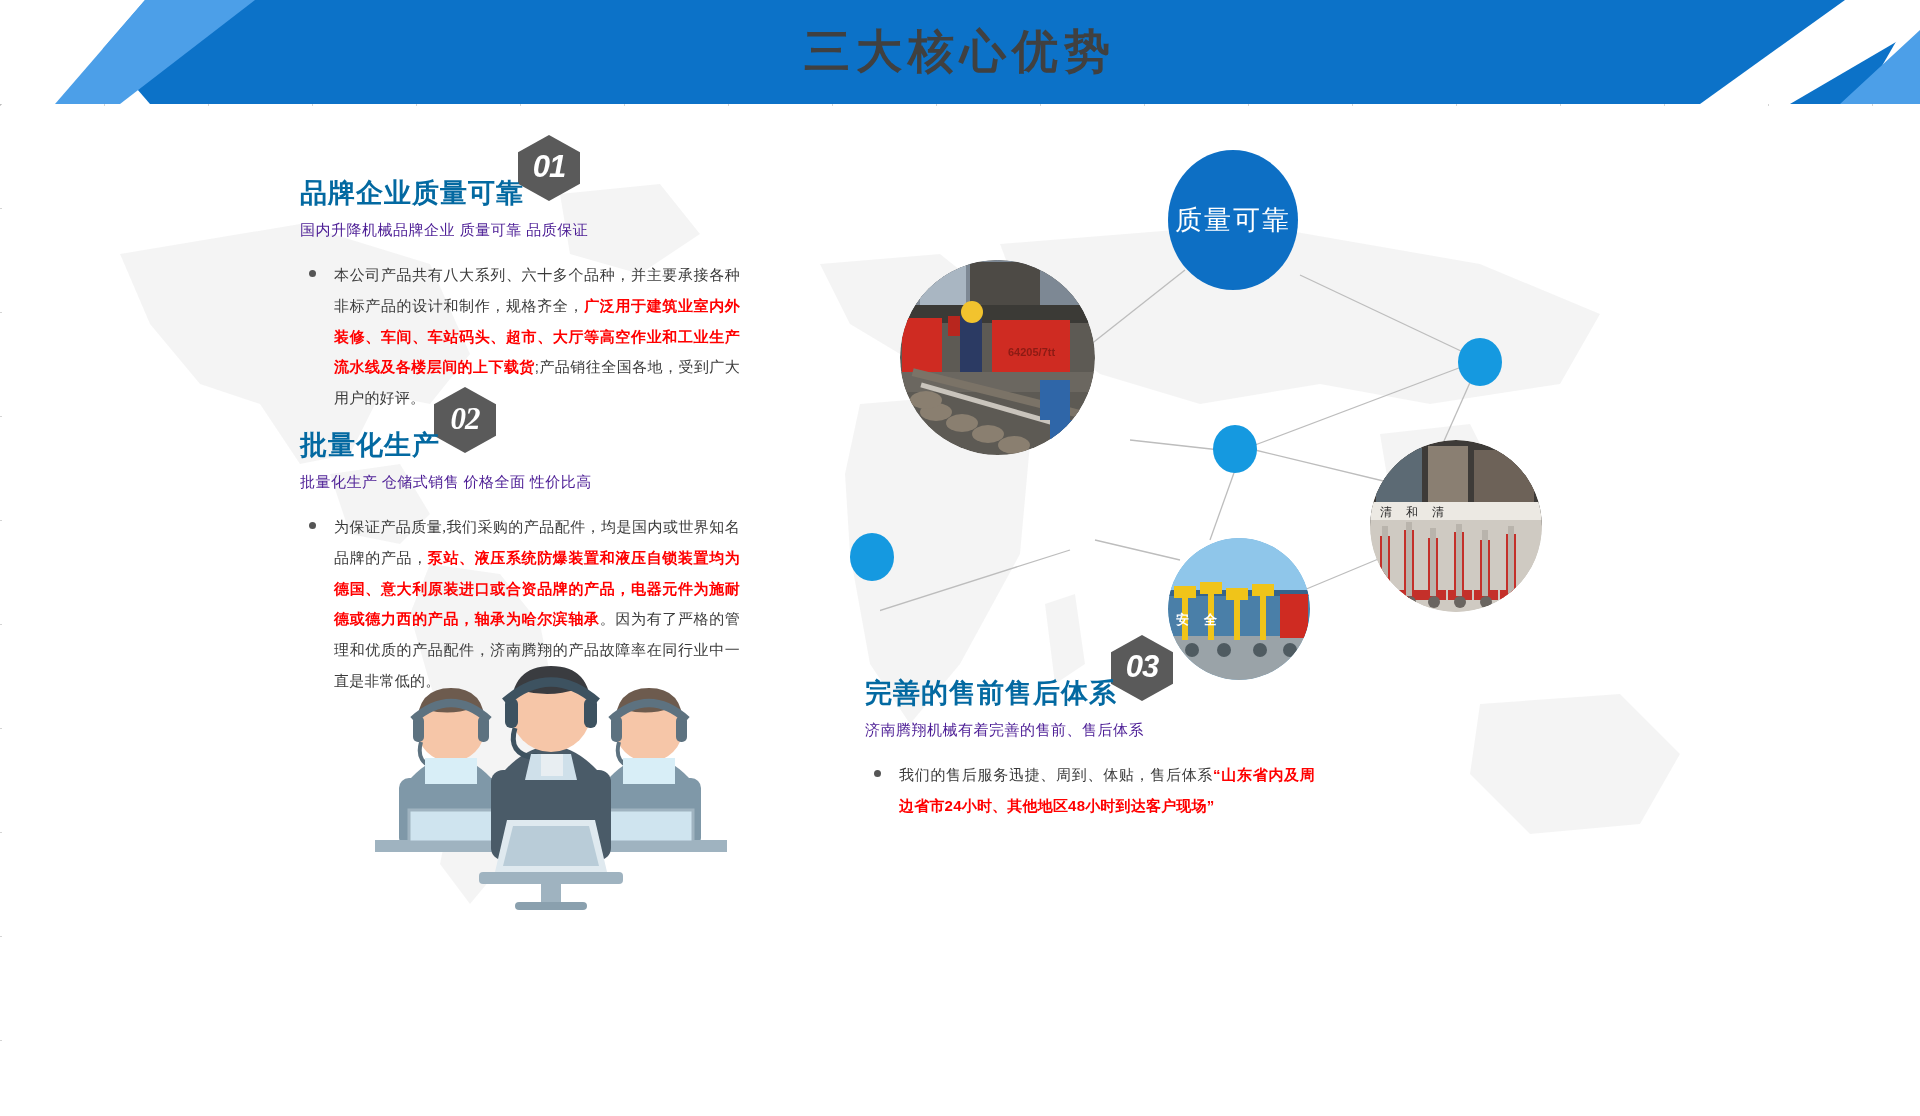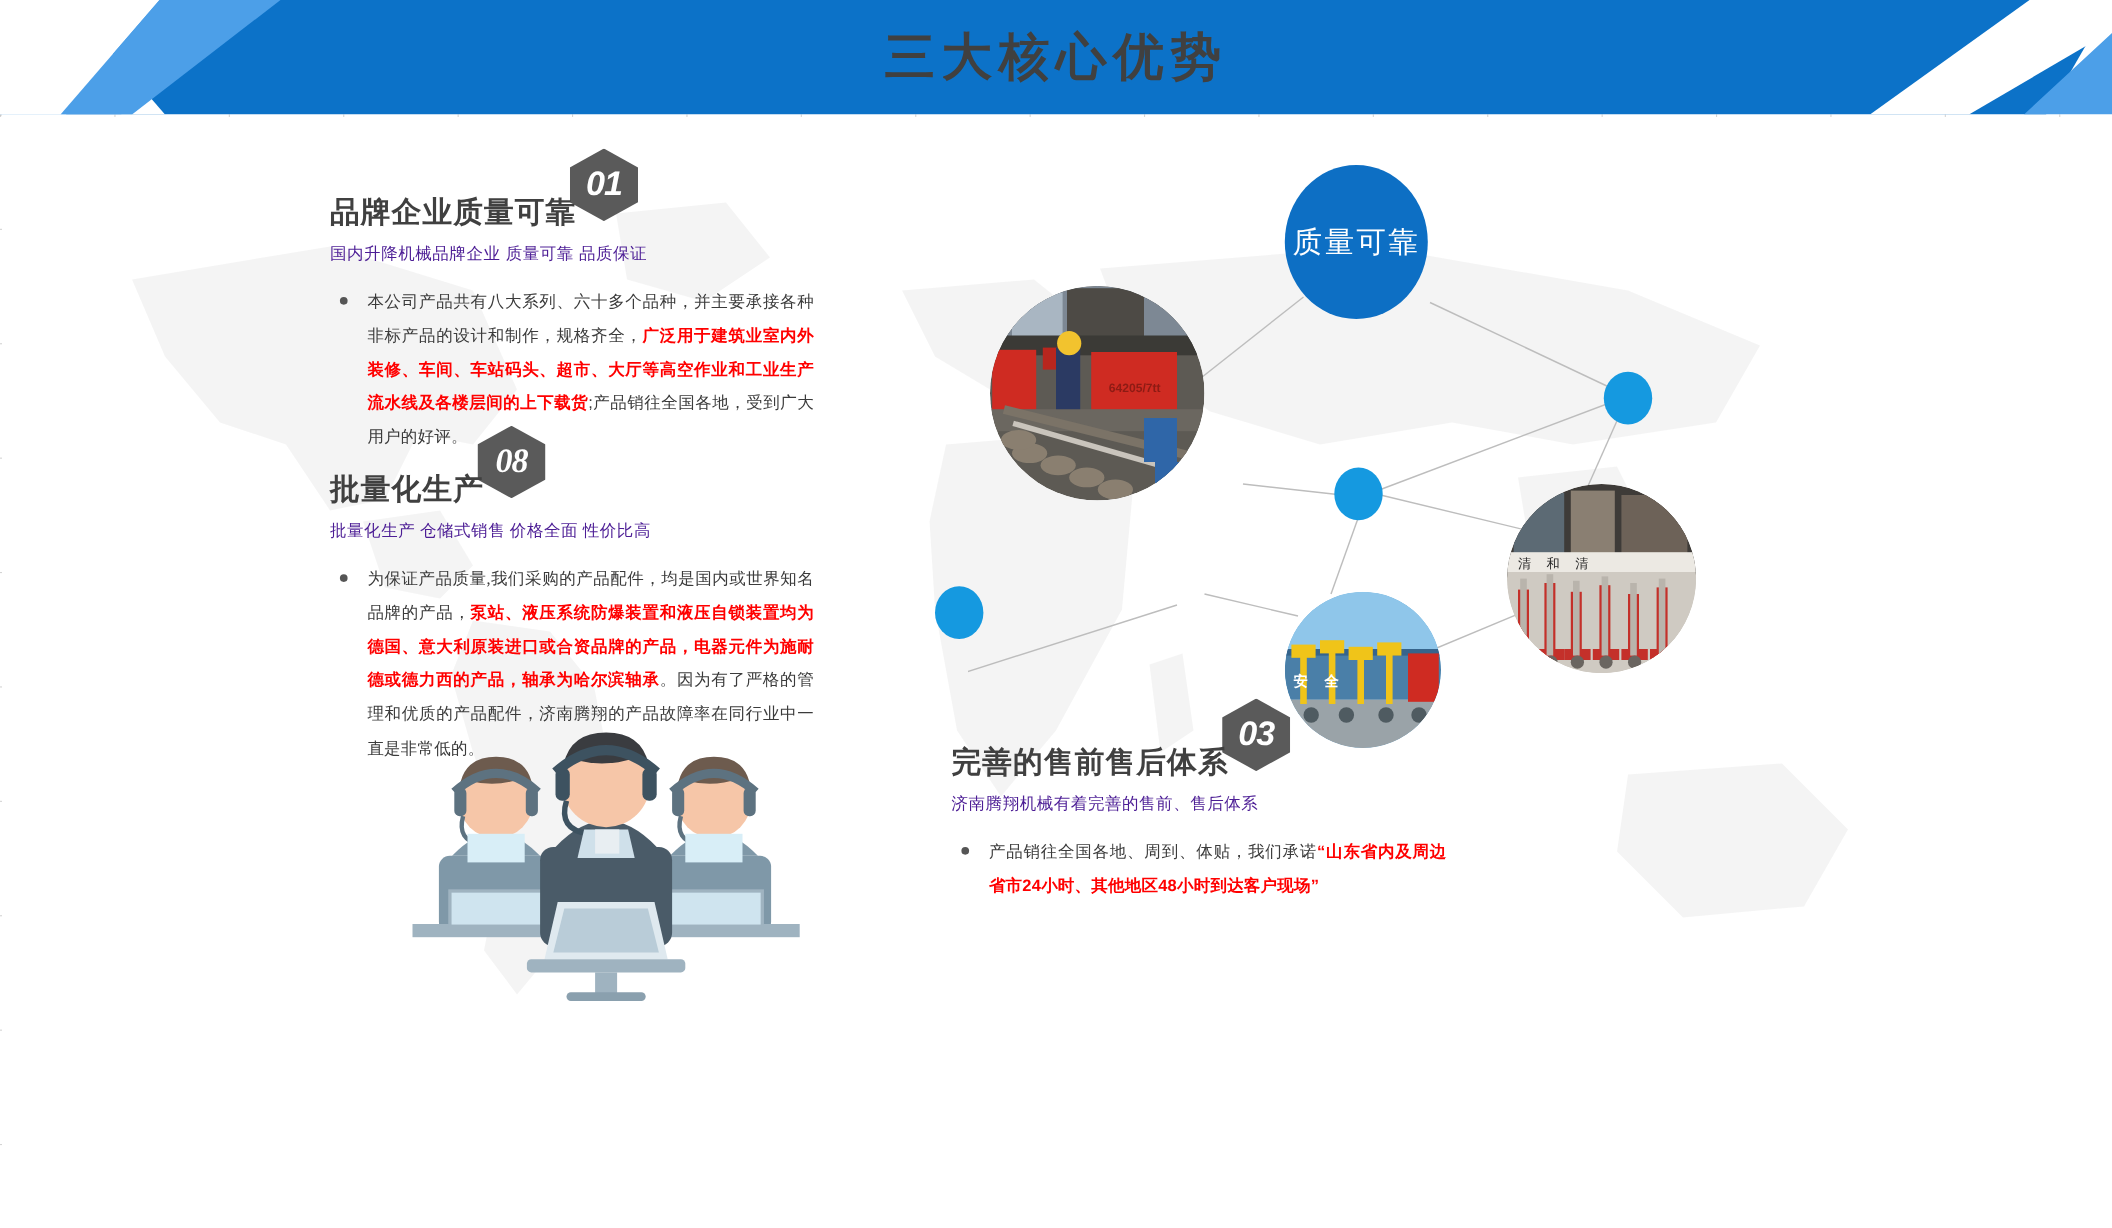--- a/index.html
+++ b/index.html
@@ -24,21 +24,21 @@
     position:absolute;left:0;top:0;width:1920px;height:104px;
     display:flex;align-items:center;justify-content:center;
     color:#404040;font-size:46px;font-weight:bold;letter-spacing:6px;
     z-index:3;
   }
 
   
   .feature{position:absolute;}
   .feat-head{position:relative;display:flex;align-items:flex-end;}
   .feat-title{
-    color:#404040;font-size:27px;font-weight:bold;letter-spacing:1px;
+    color:#0369a1;font-size:27px;font-weight:bold;letter-spacing:1px;
     line-height:1;white-space:nowrap;z-index:2;position:relative;
   }
   .hexbadge{
     position:relative;width:62px;height:66px;margin-left:-6px;margin-bottom:6px;
     display:flex;align-items:center;justify-content:center;
     background:#5a5a5a;
     clip-path:polygon(50% 0%,100% 26%,100% 74%,50% 100%,0% 74%,0% 26%);
     z-index:1;
   }
   .hexbadge span{
@@ -158,21 +158,21 @@
         <span class="dot"></span>
         <p><span>本公司产品共有八大系列、六十多个品种，并主要承接各种非标产品的设计和制作，规格齐全，</span><span class="red">广泛用于建筑业室内外装修、车间、车站码头、超市、大厅等高空作业和工业生产流水线及各楼层间的上下载货</span><span>;产品销往全国各地，受到广大用户的好评。</span></p>
       </div>
     </div>
 </div>
 
 <div class="feature" id="feature-02" style="left:300px;top:387px;width:440px;font-family:Liberation Serif, serif;">
   <div class="feat-head">
     <div class="feat-title">批量化生产</div>
     <div class="hexbadge">
-      <span>08</span>
+      <span>02</span>
     </div>
   </div>
   <div class="feat-sub">批量化生产 仓储式销售 价格全面 性价比高</div>
   <div class="bullets" id="bullets-1">
       <div class="bullet">
         <span class="dot"></span>
         <p><span>为保证产品质量,我们采购的产品配件，均是国内或世界知名品牌的产品，</span><span class="red">泵站、液压系统防爆装置和液压自锁装置均为德国、意大利原装进口或合资品牌的产品，电器元件为施耐德或德力西的产品，轴承为哈尔滨轴承</span><span>。因为有了严格的管理和优质的产品配件，济南腾翔的产品故障率在同行业中一直是非常低的。</span></p>
       </div>
     </div>
 </div>
@@ -181,21 +181,21 @@
   <div class="feat-head">
     <div class="feat-title">完善的售前售后体系</div>
     <div class="hexbadge">
       <span>03</span>
     </div>
   </div>
   <div class="feat-sub">济南腾翔机械有着完善的售前、售后体系</div>
   <div class="bullets" id="bullets-2">
       <div class="bullet">
         <span class="dot"></span>
-        <p><span>产品销往全国各地、周到、体贴，我们承诺</span><span class="red">“山东省内及周边省市24小时、其他地区48小时到达客户现场”</span></p>
+        <p><span>我们的售后服务迅捷、周到、体贴，售后体系</span><span class="red">“山东省内及周边省市24小时、其他地区48小时到达客户现场”</span></p>
       </div>
     </div>
 </div>
 
 <div id="network">
   <svg width="720" height="560" viewBox="0 0 720 560">
     <g stroke="#bdbdbd" stroke-width="1.3" fill="none">
       <line x1="210" y1="225" x2="305" y2="150"></line>
       <line x1="420" y1="155" x2="600" y2="240"></line>
       <line x1="600" y1="240" x2="560" y2="330"></line>

